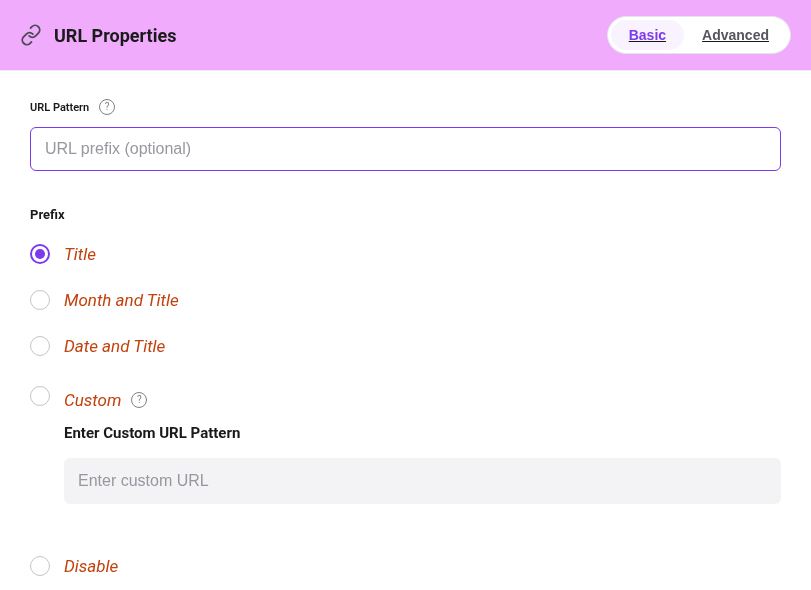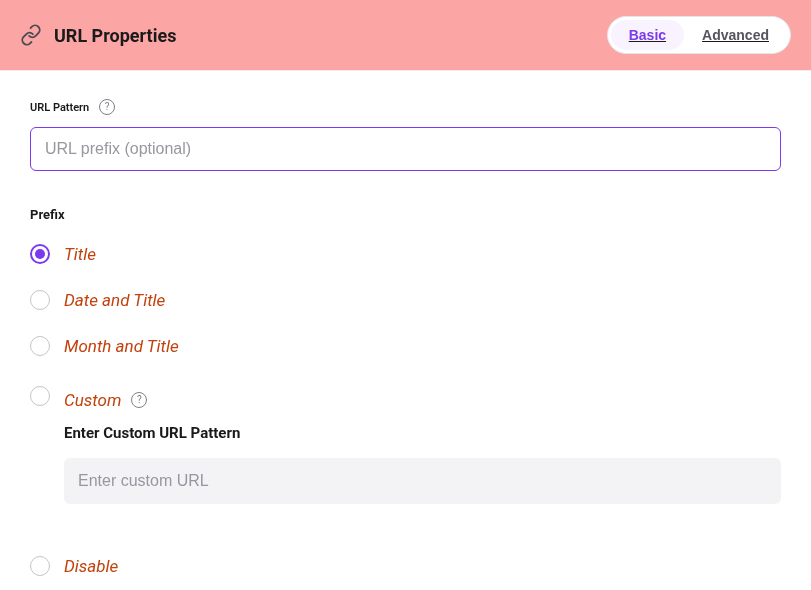--- a/index.html
+++ b/index.html
@@ -12,21 +12,21 @@
       background: #ffffff;
       color: #1a1a1a;
       width: 811px;
       height: 590px;
     }
     .header {
       display: flex;
       align-items: center;
       justify-content: space-between;
       padding: 16px 20px;
-      background: #fca5a5;
+      background: #f0abfc;
       border-bottom: 1px solid #ededef;
     }
     .header-left {
       display: flex;
       align-items: center;
       gap: 12px;
     }
     .link-icon {
       width: 22px;
       height: 22px;
@@ -211,26 +211,26 @@
   <div class="radio-group">
     <div class="radio-row">
       <span class="radio-circle selected">
         <span class="radio-dot"></span>
       </span>
       <span class="radio-label">Title</span>
     </div>
 
     <div class="radio-row">
       <span class="radio-circle unselected"></span>
-      <span class="radio-label">Date and Title</span>
+      <span class="radio-label">Month and Title</span>
     </div>
 
     <div class="radio-row">
       <span class="radio-circle unselected"></span>
-      <span class="radio-label">Month and Title</span>
+      <span class="radio-label">Date and Title</span>
     </div>
 
     <div>
       <div class="radio-row">
         <span class="radio-circle unselected"></span>
         <div class="radio-label-row">
           <span class="radio-label">Custom</span>
           <span class="help-icon">?</span>
         </div>
       </div>

